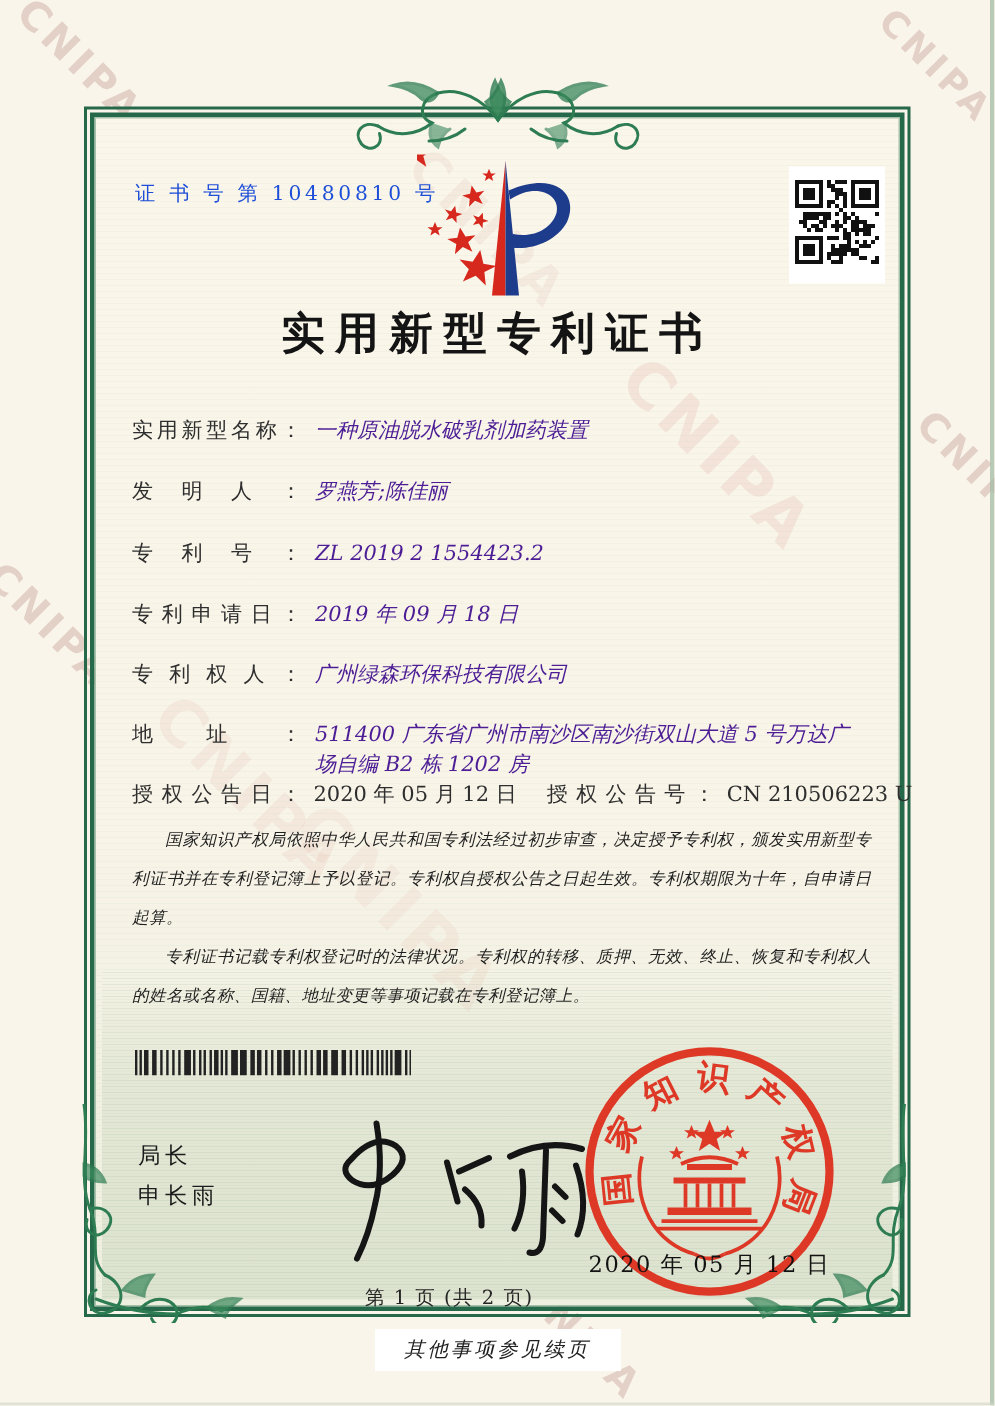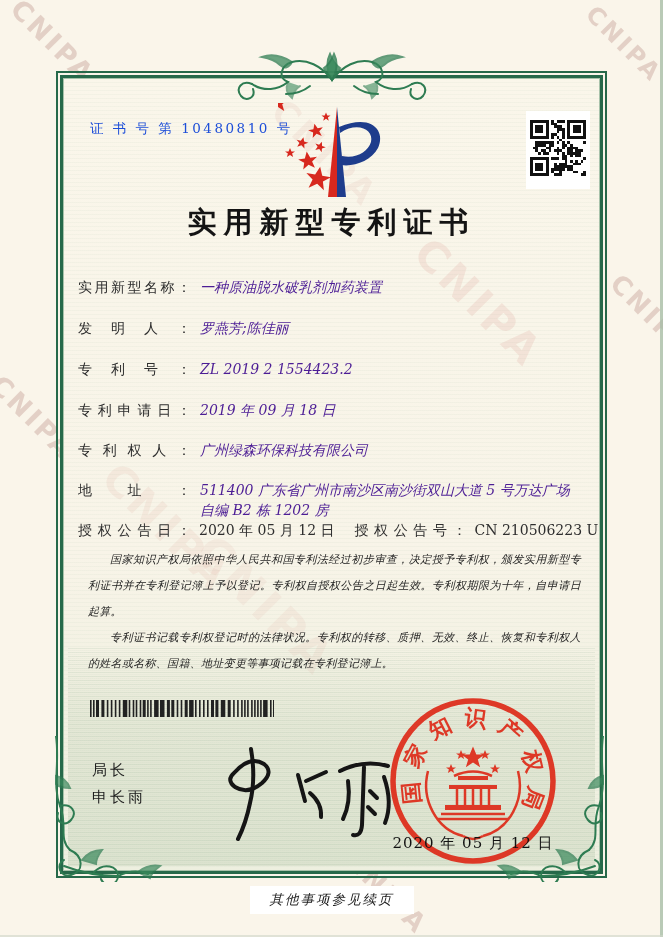--- a/index.html
+++ b/index.html
@@ -59,21 +59,21 @@
   .cert-no { position:absolute; left:32px; top:47px; font-size:13.5px;
     letter-spacing:2.5px; color:#1d4ed8; z-index:5; }
   .logo { position:absolute; left:220px; top:30px; width:122px; height:100px; z-index:5; }
   .qr-patch { position:absolute; left:468px; top:38px; width:64px; height:78px;
     background:#ffffff; z-index:5; }
   .qr-patch svg { display:block; margin:9px auto 0; }
   .title { position:absolute; top:130px; left:0; right:0; text-align:center;
     font-size:29px; font-weight:700; letter-spacing:7px; color:#141414; z-index:5; }
 
   
-  .fields { position:absolute; top:204px; left:20px; right:26px; z-index:5; }
+  .fields { position:absolute; top:204px; left:30px; right:26px; z-index:5; }
   .frow { display:flex; align-items:flex-start; height:41px; }
   .frow.h40 { height:40px; }
   .f-label { width:113px; flex:none; text-align:justify; text-align-last:justify;
     font-size:14px; line-height:20px; color:#2e2e2e; }
   .f-value { margin-left:9px; width:372px; font-size:14px; line-height:20px; color:#4c1d95;font-style:italic; }
   .f-label2 { width:112px; flex:none; margin-left:20px; text-align:justify;
     text-align-last:justify; font-size:14px; line-height:20px; }
   .f-value2 { margin-left:8px; font-size:14px; line-height:20px; white-space:nowrap; }
 
   
@@ -437,18 +437,19 @@
         <rect x="-24" y="-6" width="48" height="4"></rect>
         <rect x="-28" y="14" width="56" height="5"></rect>
       </g>
       <path d="M-19 -15 q19 -9 38 0"></path>
       <path d="M-16 -2 V14 M-8 -2 V14 M0 -2 V14 M8 -2 V14 M16 -2 V14"></path>
       <path d="M-32 23 H32 M-35 28 H35"></path>
     </g>
   </svg>
   <div class="seal-date">2020 年 05 月 12 日</div>
 
+  <div class="page-info">第 1 页 (共 2 页)</div>
 </div>
 
 <div class="cont-note">其他事项参见续页</div>
 
 <div class="scan-edge-right"></div>
 <div class="scan-edge-bottom"></div>
 
 </body></html>

